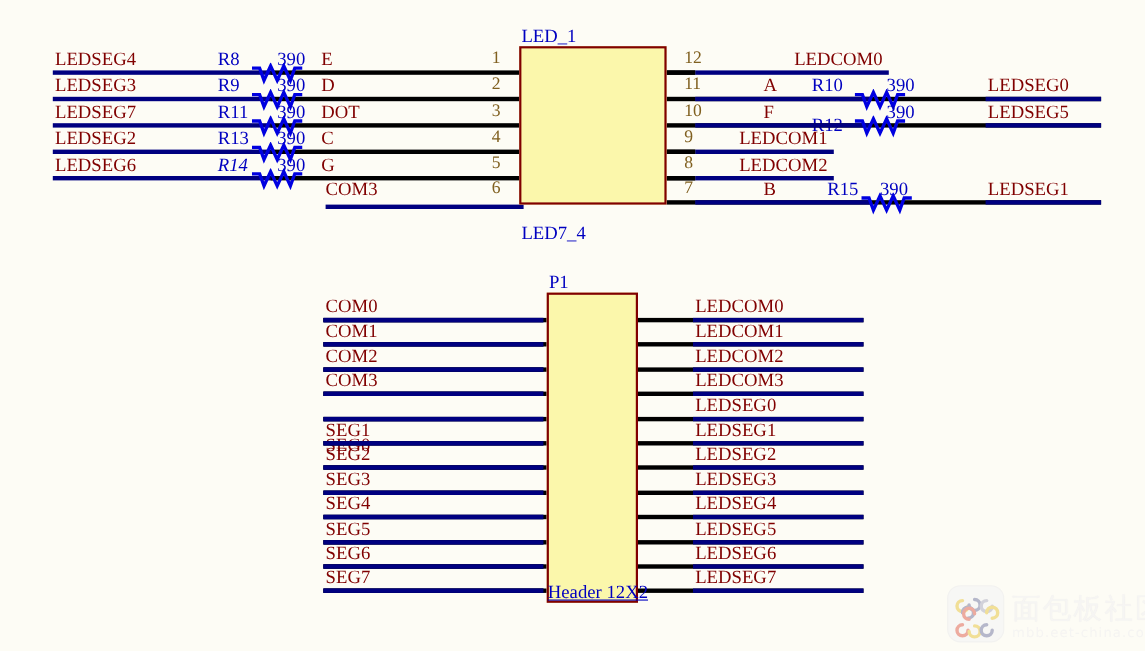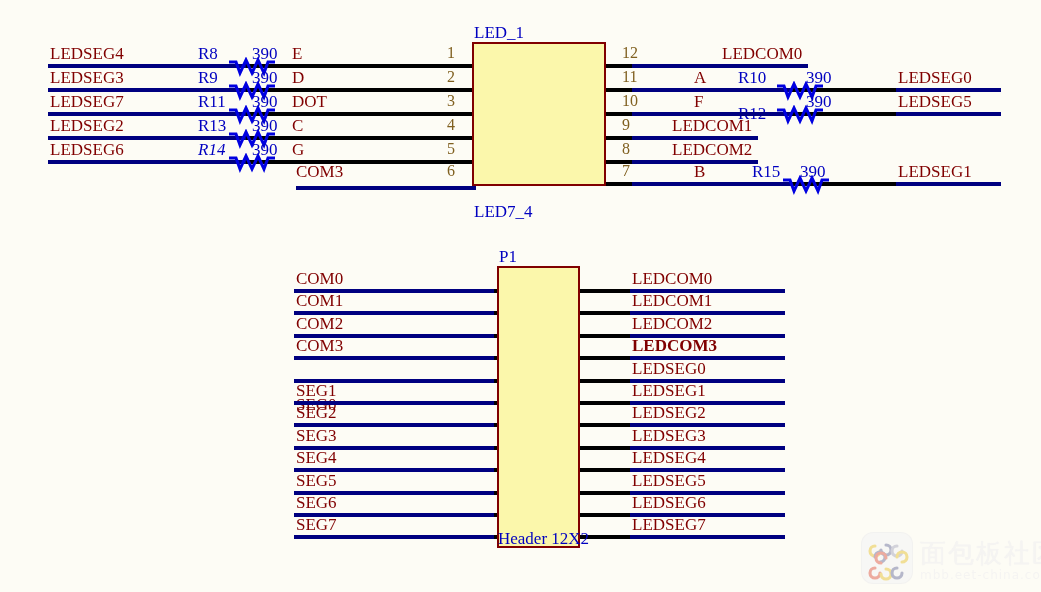--- a/index.html
+++ b/index.html
@@ -188,21 +188,21 @@
     <div class="netline" style="left:294px;top:334px;width:200px;"></div>
     <div class="lbl" style="left:632px;top:315px;">LEDCOM2</div>
     <div class="wire" style="left:580px;top:334px;width:205px;"></div>
     <div class="netline" style="left:630px;top:334px;width:155px;"></div>
     <div class="pinnum" style="left:512px;top:317px;">5</div>
     <div class="pinnum" style="left:547px;top:317px;">6</div>
     <div class="lbl" style="left:296px;top:337px;">COM3</div>
     <div class="netline" style="left:294px;top:356px;width:200px;"></div>
     <div class="wire" style="left:294px;top:356px;width:203px;"></div>
     <div class="netline" style="left:294px;top:356px;width:200px;"></div>
-    <div class="lbl" style="left:632px;top:337px;font-weight:bold;">LEDCOM3</div>
+    <div class="lbl" style="left:632px;top:337px;">LEDCOM3</div>
     <div class="wire" style="left:580px;top:356px;width:205px;"></div>
     <div class="netline" style="left:630px;top:356px;width:155px;"></div>
     <div class="pinnum" style="left:512px;top:339px;">7</div>
     <div class="pinnum" style="left:547px;top:339px;">8</div>
     <div class="lbl" style="left:296px;top:360px;margin-top:36px;">SEG0</div>
     <div class="netline" style="left:294px;top:379px;width:200px;"></div>
     <div class="wire" style="left:294px;top:379px;width:203px;"></div>
     <div class="netline" style="left:294px;top:379px;width:200px;"></div>
     <div class="lbl" style="left:632px;top:360px;">LEDSEG0</div>
     <div class="wire" style="left:580px;top:379px;width:205px;"></div>
@@ -269,21 +269,21 @@
     <div class="netline" style="left:294px;top:535px;width:200px;"></div>
     <div class="lbl" style="left:632px;top:516px;">LEDSEG7</div>
     <div class="wire" style="left:580px;top:535px;width:205px;"></div>
     <div class="netline" style="left:630px;top:535px;width:155px;"></div>
     <div class="pinnum" style="left:503px;top:518px;">23</div>
     <div class="pinnum" style="left:538px;top:518px;">24</div>
   </div>
 
 <div class="box" id="p1-box" style="left:497px;top:266px;width:83px;height:282px;"></div>
 <div class="cmpname" style="left:499px;top:248px;">P1</div>
-<div class="cmpname" style="left:498px;top:530px;">Header 12X2</div>
+<div class="cmpname" style="left:498px;top:530px;text-decoration:underline;">Header 12X2</div>
 
 <div id="watermark">
   <div id="wm-logo">
     <svg width="50" height="50" viewBox="0 0 50 50">
       <g fill="none" stroke-width="3.1" stroke-linecap="round">
         <path d="M13 13 a5 5 0 1 0 5 5" stroke="#e8c84a"></path>
         <path d="M24 12 a5 5 0 1 1 -5 5" stroke="#7b7fa8"></path>
         <path d="M35 13 a5 5 0 1 0 5 5" stroke="#b0b0c4"></path>
         <path d="M13 24 a5 5 0 1 1 5 5" stroke="#7b7fa8"></path>
         <path d="M24 25 a5 5 0 1 0 -5 5" stroke="#e06a5a"></path>

